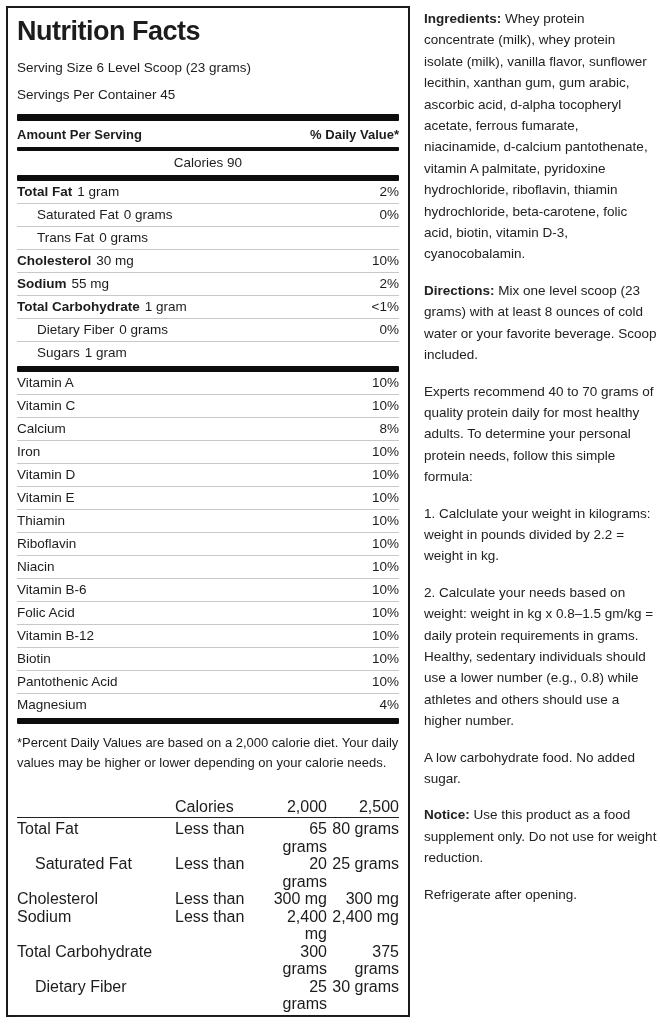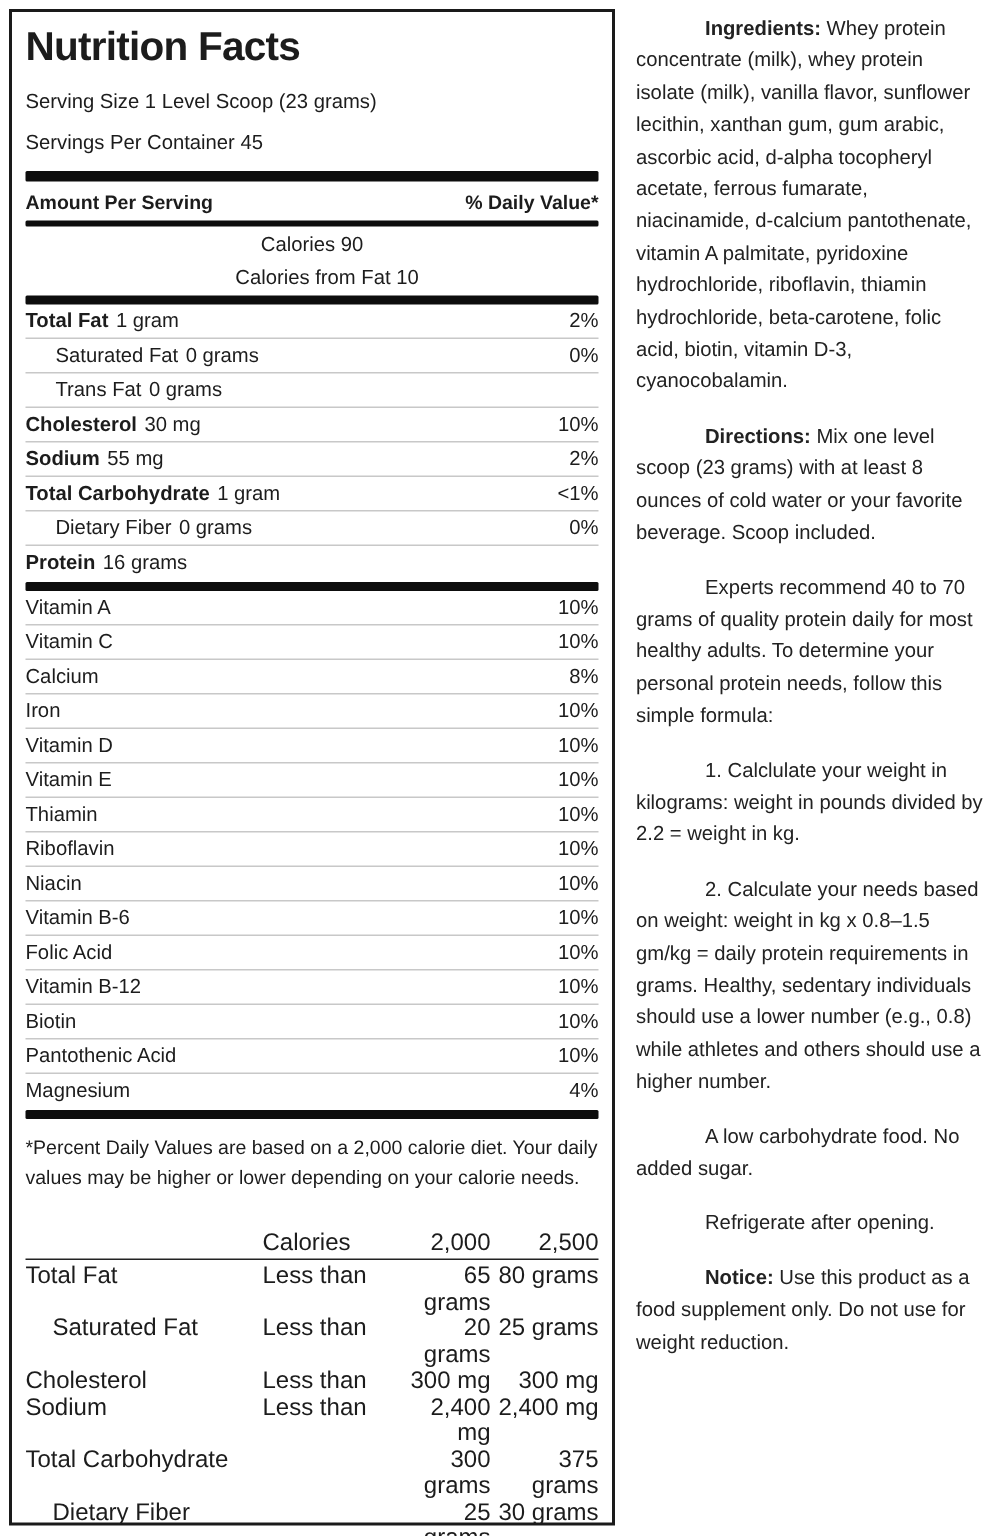--- a/index.html
+++ b/index.html
@@ -56,42 +56,41 @@
   .dvt-row .c1.sub { padding-left:18px; }
 
   .cpg-heading { font-size:13px; margin-top:12px; }
 
   
   .info-panel {
     position:absolute; left:424px; top:8px; width:233px;
     font-size:13.5px; line-height:21.4px; color:#222;
   }
   .info-panel p { margin:0 0 15px 0; }
-  .info-panel strong { font-weight:bold;margin-left:46px; }
+  .info-panel strong { font-weight:bold; }
 </style>
 </head>
 <body>
 
 <div class="nf-label">
 
   <div class="nf-title">Nutrition Facts</div>
-  <div class="nf-serving">Serving Size 1 Level Scoop (23 grams)</div>
+  <div class="nf-serving">Serving Size 6 Level Scoop (23 grams)</div>
   <div class="nf-serving">Servings Per Container 45</div>
 
   <div class="bar thick"></div>
 
   <div class="nf-headrow">
     <span>Amount Per Serving</span>
     <span>% Daily Value*</span>
   </div>
 
   <div class="bar medium"></div>
 
   <div class="cal-row">Calories 90</div>
-  <div class="cal-row sub">Calories from Fat 10</div>
 
   <div class="bar heavy"></div>
 
   <div class="nrow main">
     <span><span class="nm">Total Fat</span><span class="amt">1 gram</span></span>
     <span class="dv">2%</span>
   </div>
   <div class="nrow sub">
     <span><span class="nm">Saturated Fat</span><span class="amt">0 grams</span></span>
     <span class="dv">0%</span>
@@ -109,22 +108,22 @@
     <span class="dv">2%</span>
   </div>
   <div class="nrow main">
     <span><span class="nm">Total Carbohydrate</span><span class="amt">1 gram</span></span>
     <span class="dv">&lt;1%</span>
   </div>
   <div class="nrow sub">
     <span><span class="nm">Dietary Fiber</span><span class="amt">0 grams</span></span>
     <span class="dv">0%</span>
   </div>
-  <div class="nrow main">
-    <span><span class="nm">Protein</span><span class="amt">16 grams</span></span>
+  <div class="nrow sub">
+    <span><span class="nm">Sugars</span><span class="amt">1 gram</span></span>
     <span class="dv"></span>
   </div>
 
   <div class="bar heavy"></div>
 
   <div class="vrow">
       <span>Vitamin A</span>
       <span class="dv">10%</span>
     </div>
   <div class="vrow">
@@ -239,15 +238,15 @@
 
 </div>
 
 <div class="info-panel">
   <p><strong>Ingredients:</strong><span> Whey protein concentrate (milk), whey protein isolate (milk), vanilla flavor, sunflower lecithin, xanthan gum, gum arabic, ascorbic acid, d-alpha tocopheryl acetate, ferrous fumarate, niacinamide, d-calcium pantothenate, vitamin A palmitate, pyridoxine hydrochloride, riboflavin, thiamin hydrochloride, beta-carotene, folic acid, biotin, vitamin D-3, cyanocobalamin.</span></p>
   <p><strong>Directions:</strong><span> Mix one level scoop (23 grams) with at least 8 ounces of cold water or your favorite beverage. Scoop included.</span></p>
   <p><strong></strong><span>Experts recommend 40 to 70 grams of quality protein daily for most healthy adults. To determine your personal protein needs, follow this simple formula:</span></p>
   <p><strong></strong><span>1. Calclulate your weight in kilograms: weight in pounds divided by 2.2 = weight in kg.</span></p>
   <p><strong></strong><span>2. Calculate your needs based on weight: weight in kg x 0.8–1.5 gm/kg = daily protein requirements in grams. Healthy, sedentary individuals should use a lower number (e.g., 0.8) while athletes and others should use a higher number.</span></p>
   <p><strong></strong><span>A low carbohydrate food. No added sugar.</span></p>
+  <p><strong>Notice:</strong><span> Use this product as a food supplement only. Do not use for weight reduction.</span></p>
   <p><strong></strong><span>Refrigerate after opening.</span></p>
-  <p><strong>Notice:</strong><span> Use this product as a food supplement only. Do not use for weight reduction.</span></p>
 </div>
 
 </body></html>

